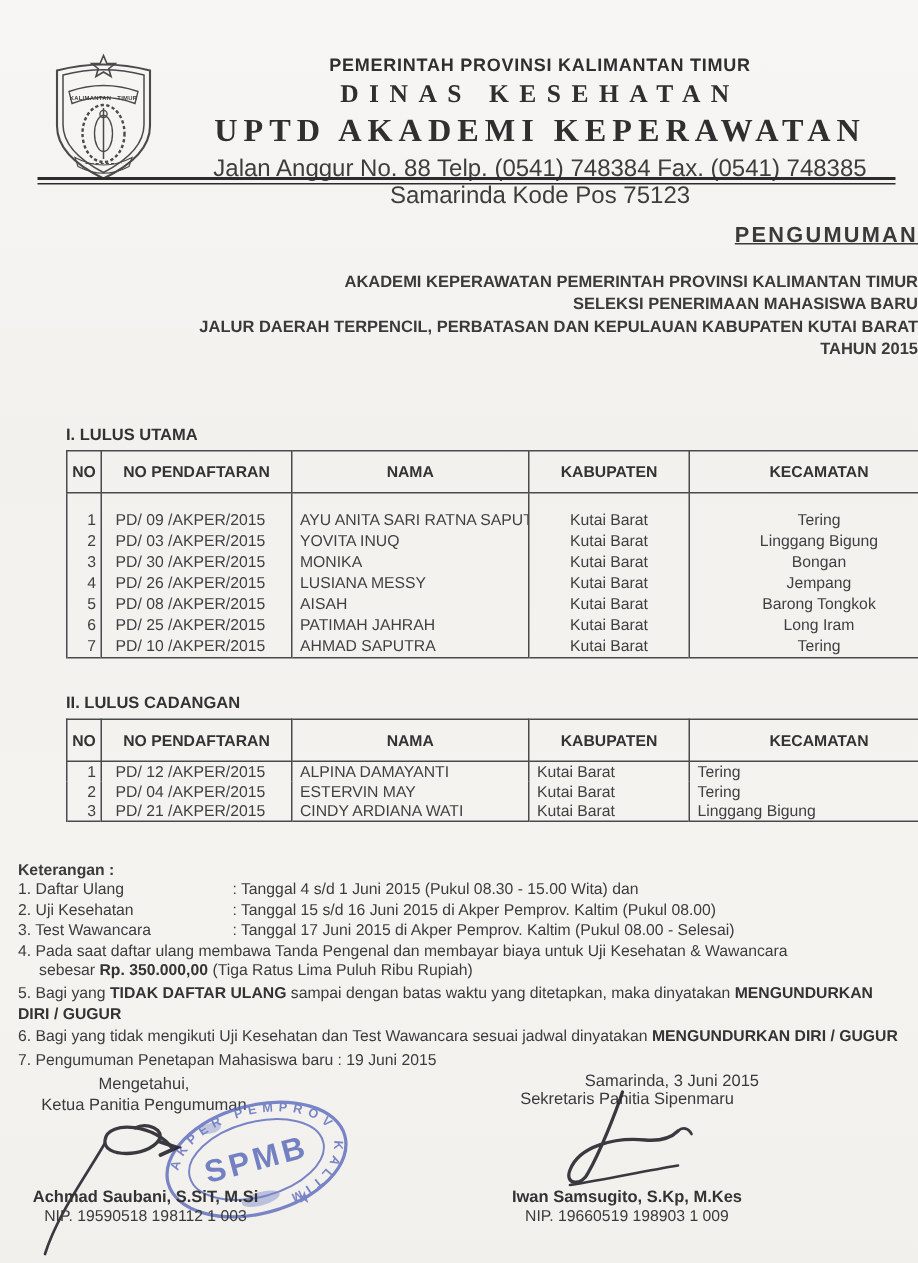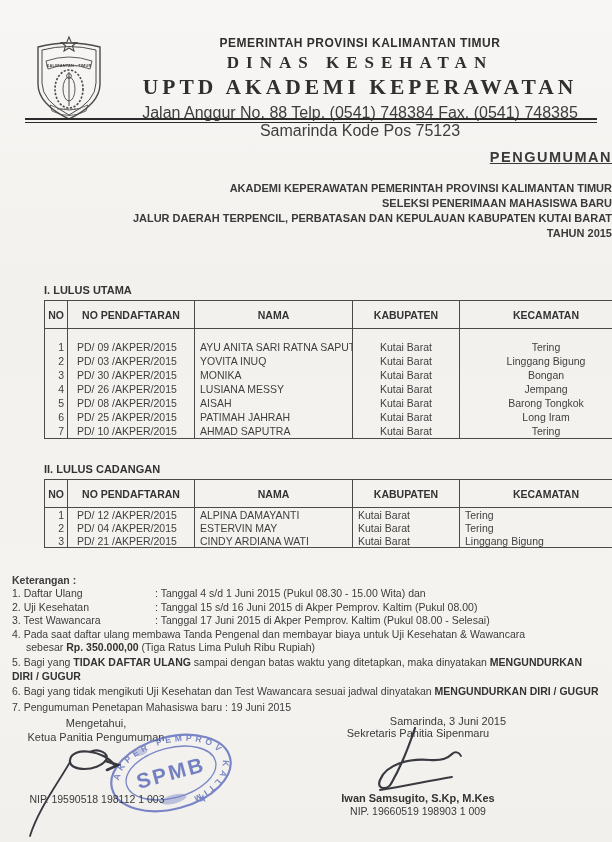--- a/index.html
+++ b/index.html
@@ -277,20 +277,21 @@
 
   <svg class="ink-svg ink-right" width="132" height="82" viewBox="0 0 132 82">
     <g fill="none" stroke="#26262e" stroke-width="2.2" stroke-linecap="round" opacity="0.9">
       <path d="M67,10 C62,25 52,50 44,64 C40,73 28,72 32,62 C38,46 62,40 82,42 C94,43 100,40 104,36"></path>
       <path d="M104,36 C107,33 111,34 113,38" stroke-width="1.8"></path>
       <path d="M32,72 C57,68 80,63 104,59" stroke-width="1.8"></path>
     </g>
   </svg>
 
   <div class="sig-name-block snb-left">
+    <div class="sig-name">Achmad Saubani, S.SiT, M.Si</div>
     <div class="sig-nip">NIP. 19590518 198112 1 003</div>
   </div>
   <div class="sig-name-block snb-right">
     <div class="sig-name">Iwan Samsugito, S.Kp, M.Kes</div>
     <div class="sig-nip">NIP. 19660519 198903 1 009</div>
   </div>
 
 </div>
 
 </body></html>

